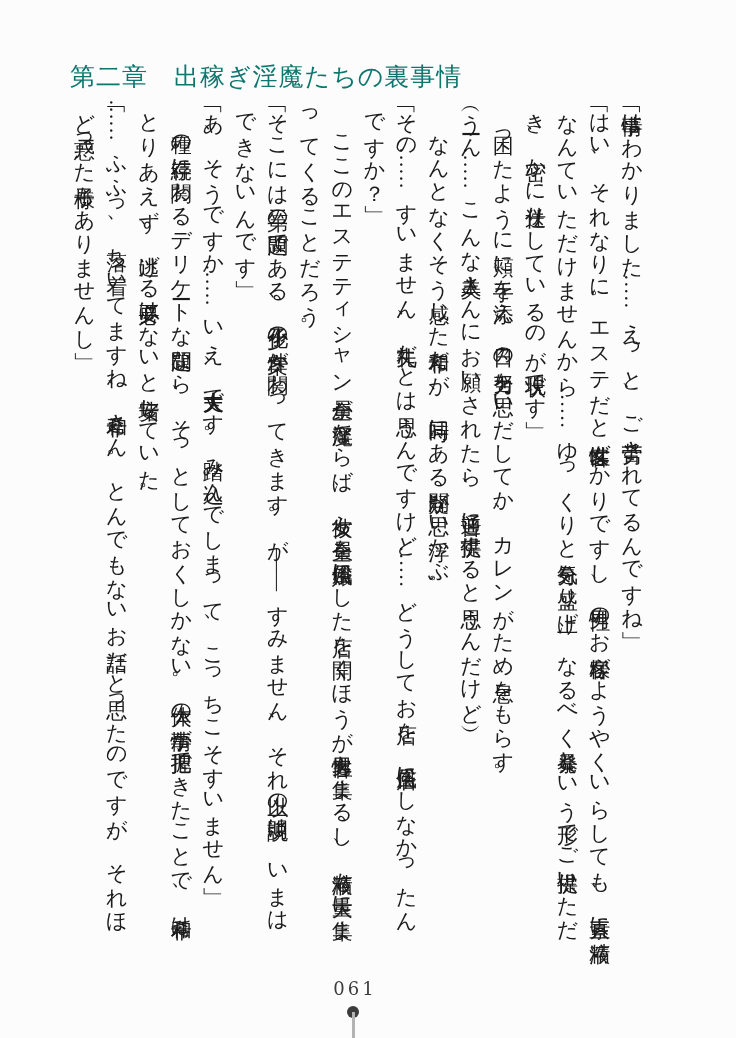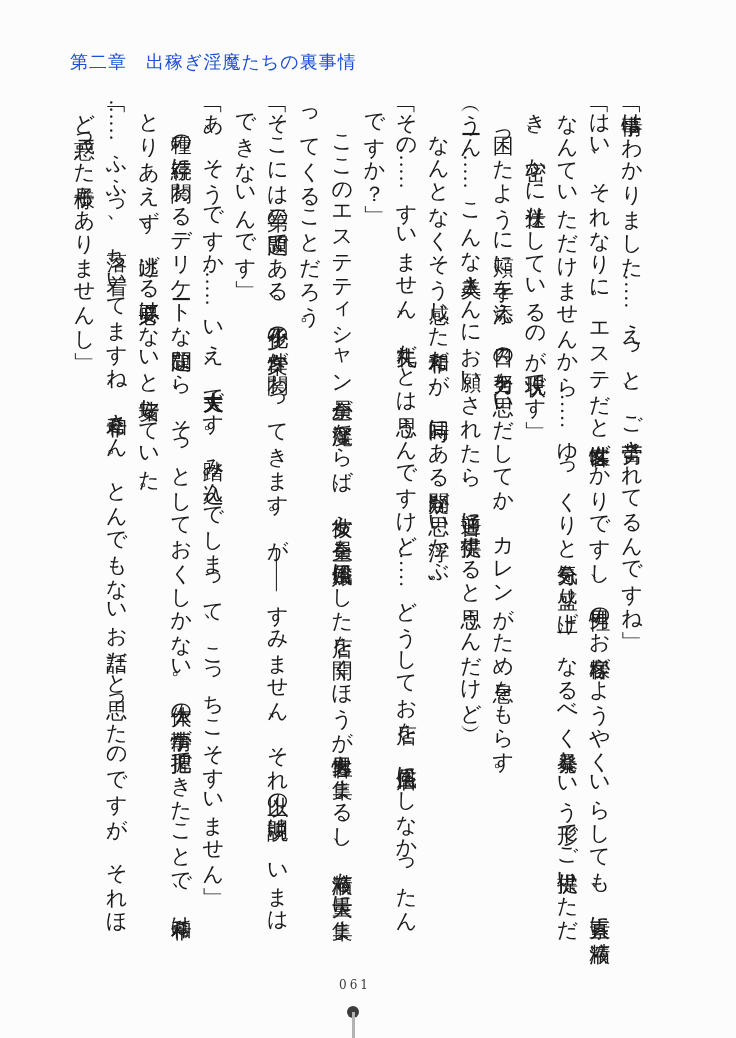--- a/index.html
+++ b/index.html
@@ -13,24 +13,24 @@
     height: 1038px;
     margin: 0 auto;
     background: #fcfcfc;
     overflow: hidden;
     font-family: "Liberation Serif", "DejaVu Serif", serif;
     color: #1b1b1b;
   }
   .chapter-header {
     position: absolute;
     left: 70px;
-    top: 50px;
-    font-size: 18px;
+    top: 60px;
+    font-size: 25px;
     letter-spacing: 1px;
-    color: #1d4ed8;
+    color: #0f766e;
     white-space: pre;
   }
   .text-block {
     position: absolute;
     top: 99px;
     right: 88px;
     height: 842px;
     writing-mode: vertical-rl;
     text-orientation: mixed;
     font-size: 21px;
@@ -45,21 +45,21 @@
   .text-block p.indent {
     text-indent: 1em;
   }
   .page-number {
     position: absolute;
     left: 0;
     top: 978px;
     width: 710px;
     text-align: center;
     font-family: "DejaVu Serif", "Liberation Serif", serif;
-    font-size: 12px;
+    font-size: 18px;
     letter-spacing: 3px;
     color: #3c3c3c;
   }
   .marker-dot {
     position: absolute;
     left: 347px;
     top: 1006px;
     width: 12px;
     height: 12px;
     border-radius: 50%;

